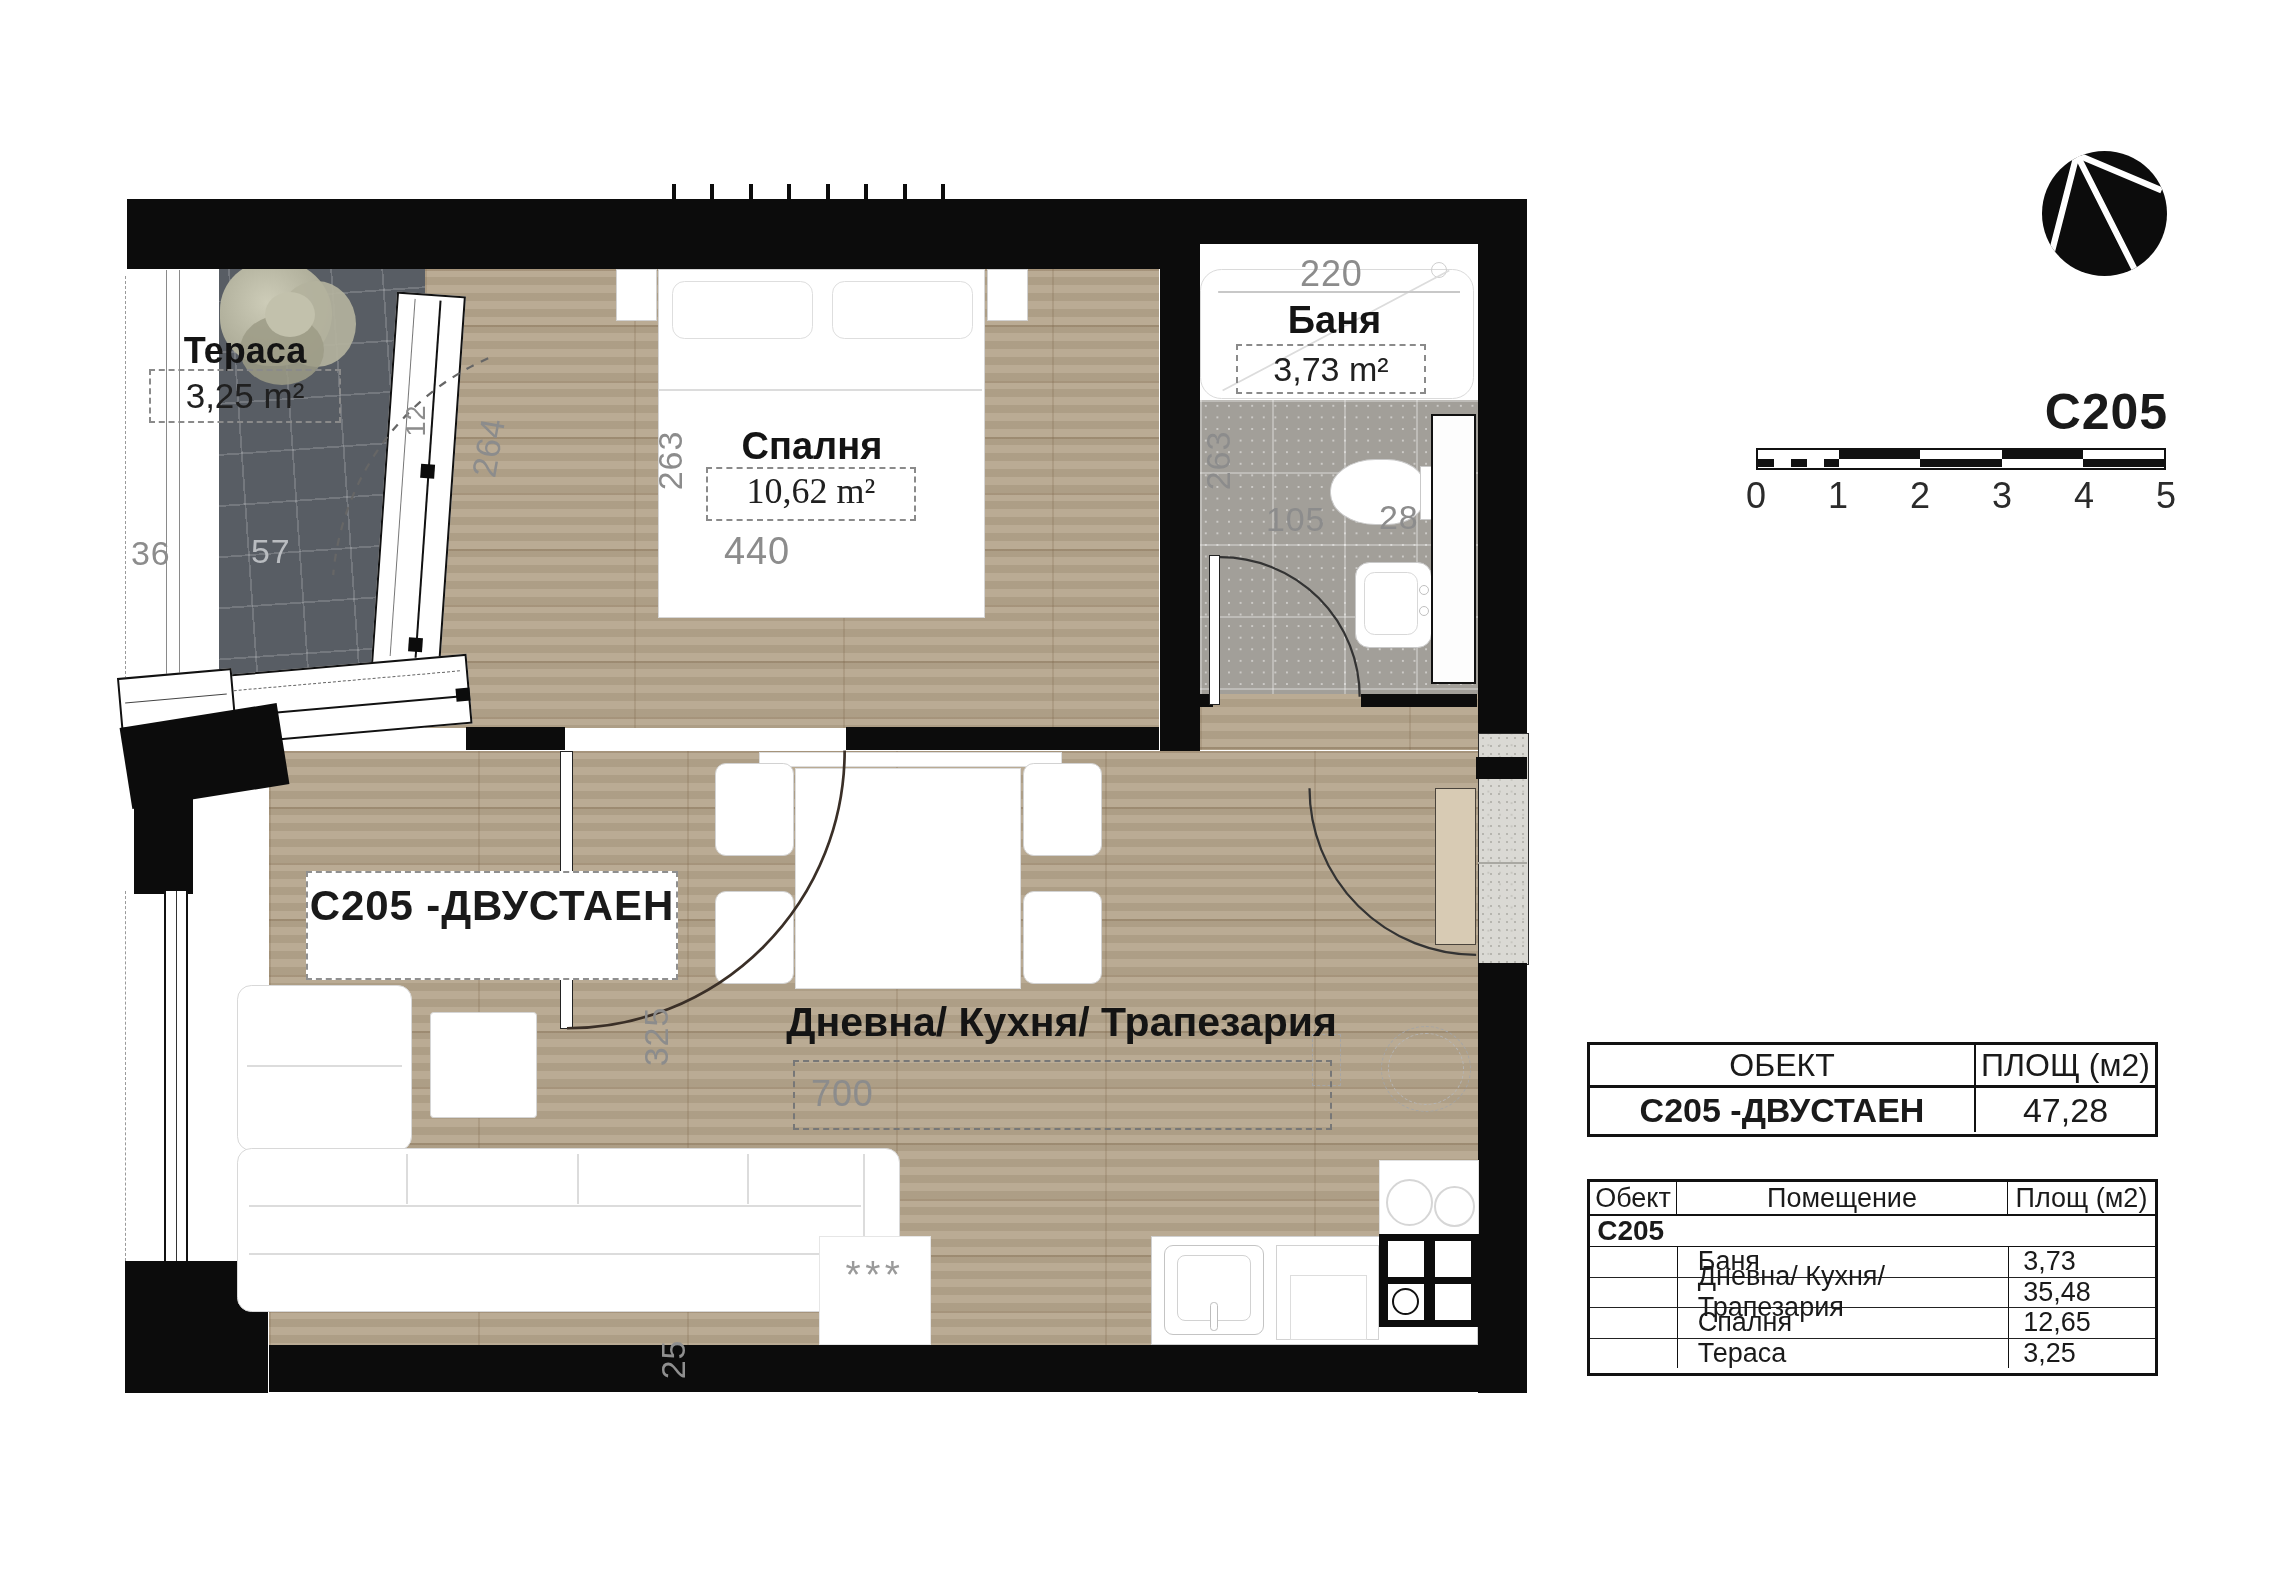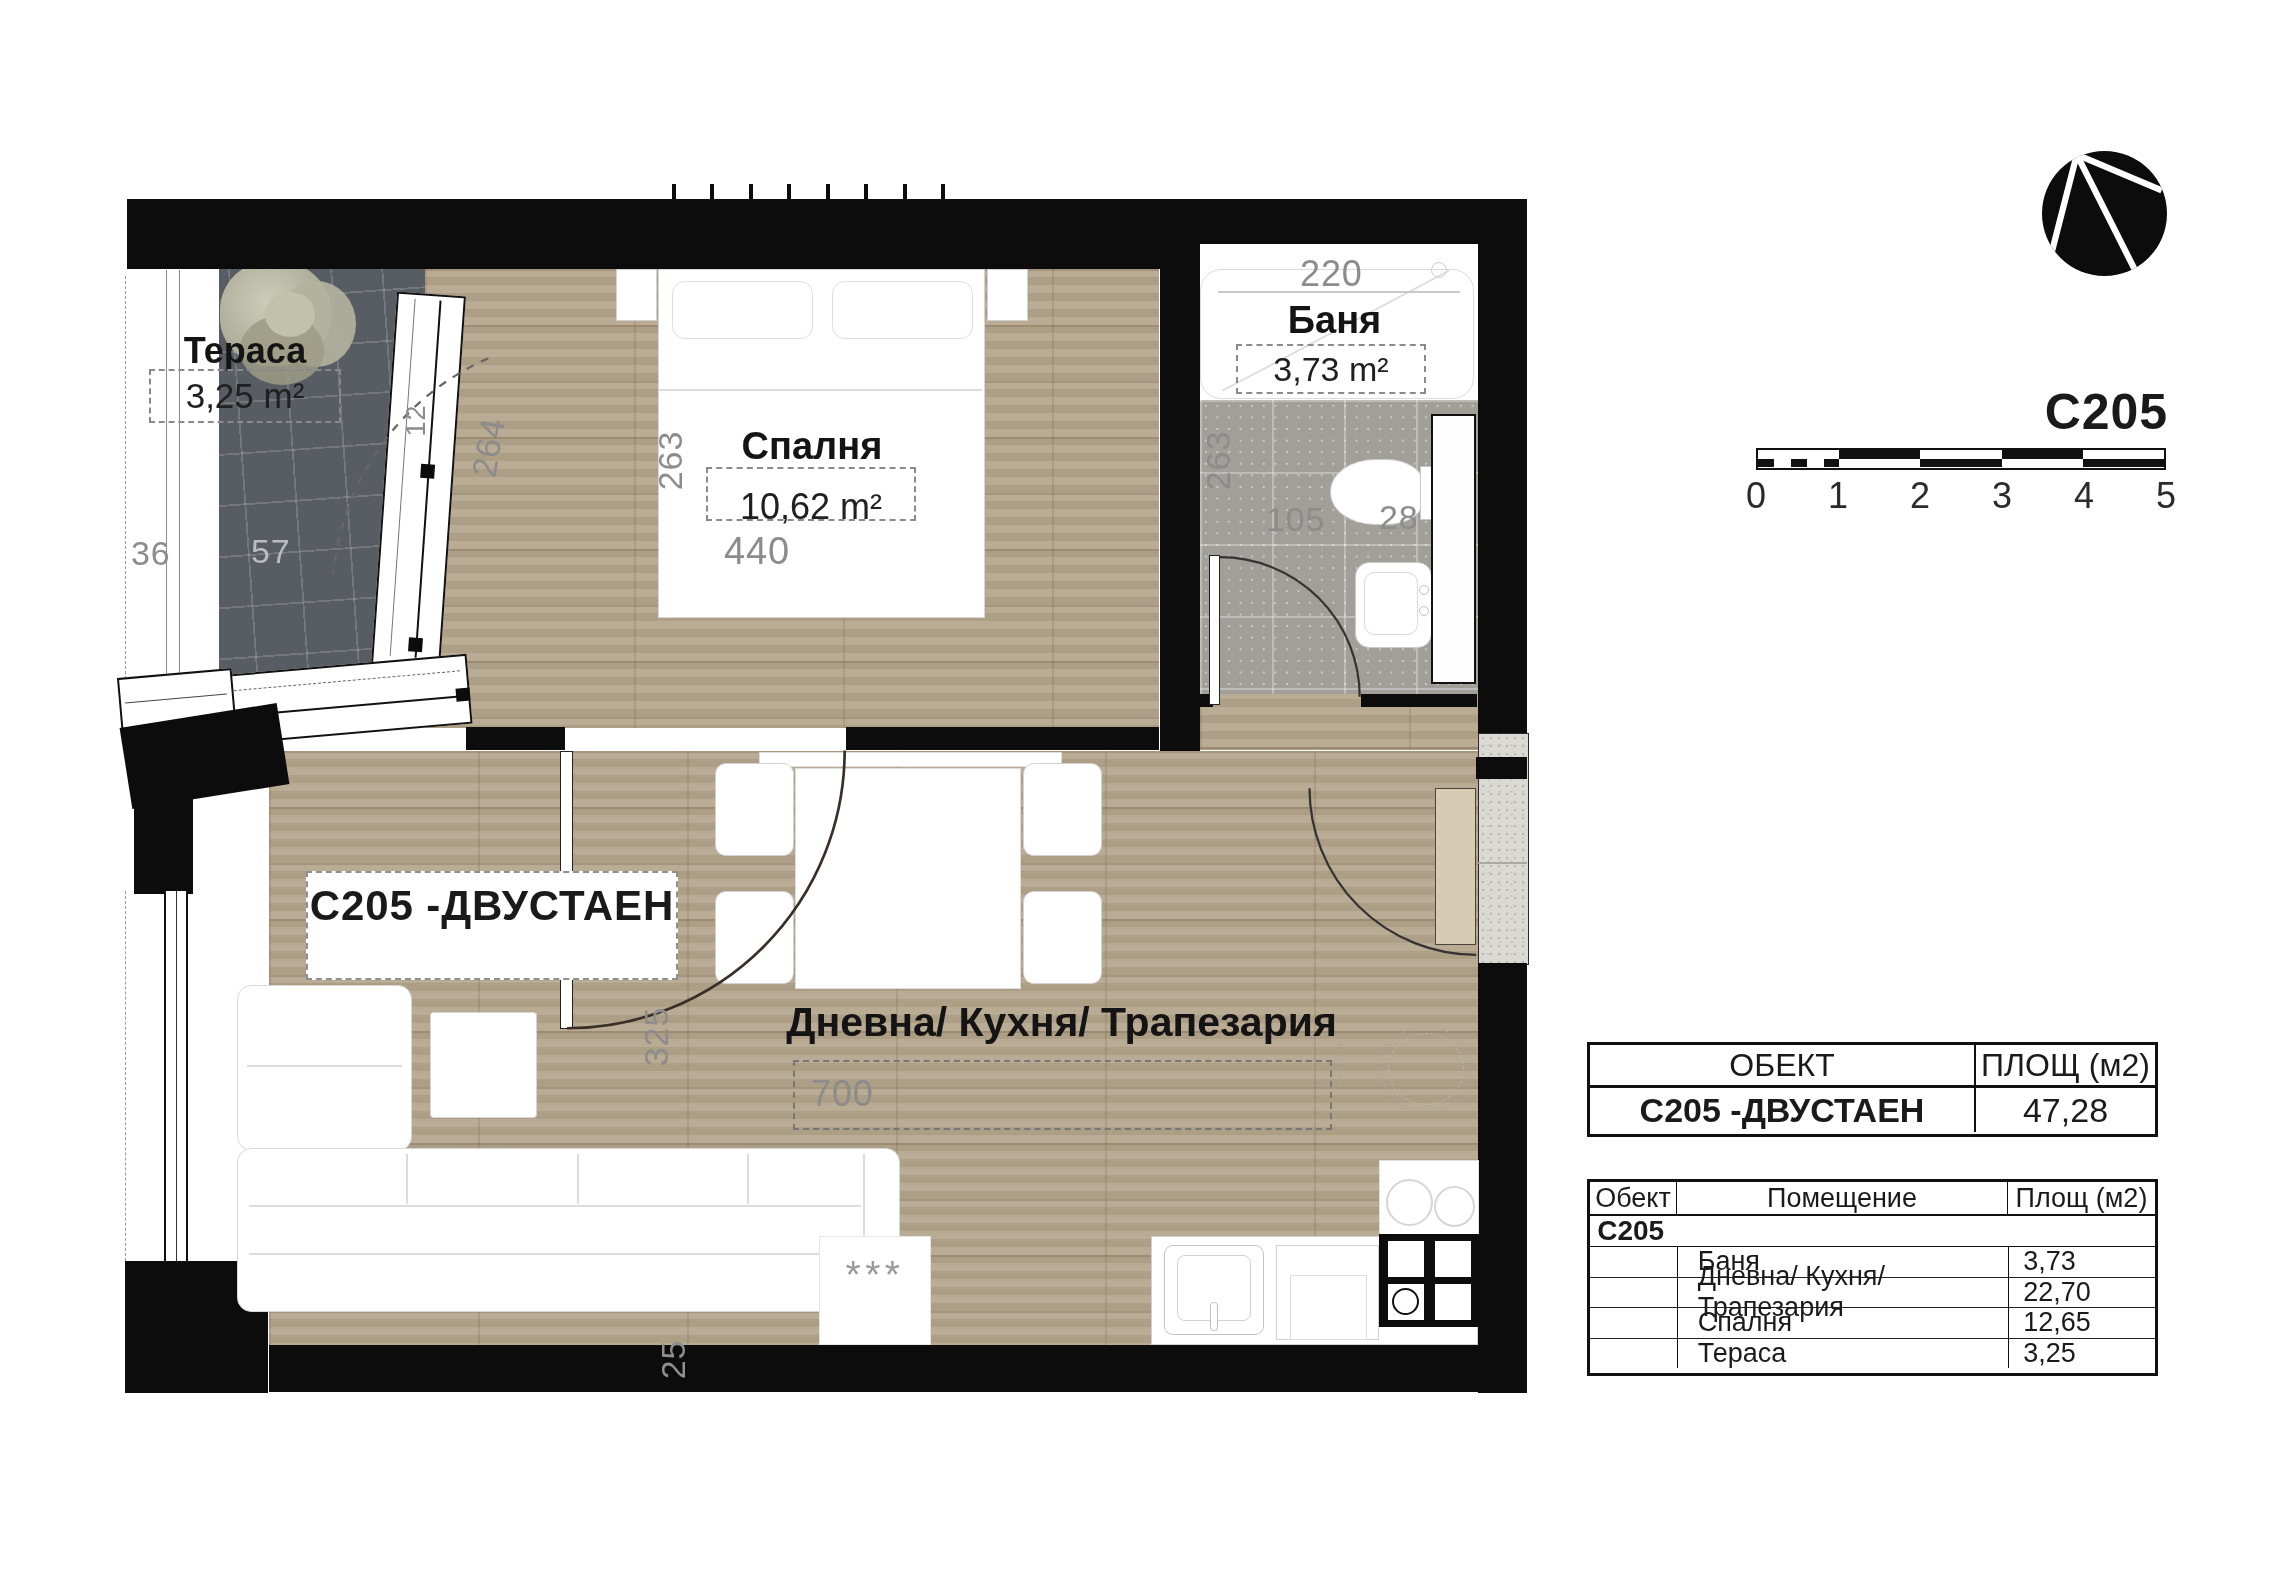--- a/index.html
+++ b/index.html
@@ -195,21 +195,21 @@
     <path d="M 1360 326 L 1630 326" stroke="#c8c8c8" stroke-width="2" fill="none"></path>
   </svg>
 
   <div class="rlab" style="left:150px;top:330px;width:190px;font-size:36px;">Тераса</div>
   <div class="dbox" style="left:149px;top:369px;width:192px;height:54px;">
     <div class="alab" style="left:0;top:5.4px;width:100%;font-size:35px;">3,25 m²</div>
   </div>
 
   <div class="rlab" style="left:708px;top:425px;width:208px;">Спалня</div>
   <div class="dbox" style="left:706px;top:467px;width:210px;height:54px;">
-    <div class="alab" style="left:0;top:17px;width:100%;">10,62 m²</div>
+    <div class="alab" style="left:0;top:1px;width:100%;font-family:Liberation Serif, serif;">10,62 m²</div>
   </div>
 
   <div class="rlab" style="left:1281px;top:299px;width:107px;">Баня</div>
   <div class="dbox" style="left:1236px;top:344px;width:190px;height:50px;">
     <div class="alab" style="left:0;top:3.6px;width:100%;font-size:34px;">3,73 m²</div>
   </div>
 
   <div class="rlab" style="left:775px;top:999px;width:573px;font-size:41px;">Дневна/ Кухня/ Трапезария</div>
   <div class="dbox" style="left:793px;top:1060px;width:539px;height:70px;border-color:#777;">
     <span class="dim" style="left:16px;top:10.7px;font-size:36px;">700</span>
@@ -285,21 +285,21 @@
     <span style="font-weight:bold;font-size:28px;padding-left:7.2px;">C205</span>
   </div>
   <div style="display:flex;height:29.6px;border-bottom:1.8px solid #222;">
     <div style="width:87px;border-right:1.8px solid #111;"></div>
     <div class="cell" style="width:331px;border-right:1.8px solid #111;justify-content:flex-start;padding-left:19.7px;">Баня</div>
     <div class="cell" style="flex:1;justify-content:flex-start;padding-left:14.3px;">3,73</div>
   </div>
   <div style="display:flex;height:29.6px;border-bottom:1.8px solid #222;">
     <div style="width:87px;border-right:1.8px solid #111;"></div>
     <div class="cell" style="width:331px;border-right:1.8px solid #111;justify-content:flex-start;padding-left:19.7px;">Дневна/ Кухня/ Трапезария</div>
-    <div class="cell" style="flex:1;justify-content:flex-start;padding-left:14.3px;">22,70</div>
+    <div class="cell" style="flex:1;justify-content:flex-start;padding-left:14.3px;">35,48</div>
   </div>
   <div style="display:flex;height:29.6px;border-bottom:1.8px solid #222;">
     <div style="width:87px;border-right:1.8px solid #111;"></div>
     <div class="cell" style="width:331px;border-right:1.8px solid #111;justify-content:flex-start;padding-left:19.7px;">Спалня</div>
     <div class="cell" style="flex:1;justify-content:flex-start;padding-left:14.3px;">12,65</div>
   </div>
   <div style="display:flex;height:29.6px;">
     <div style="width:87px;border-right:1.8px solid #111;"></div>
     <div class="cell" style="width:331px;border-right:1.8px solid #111;justify-content:flex-start;padding-left:19.7px;">Тераса</div>
     <div class="cell" style="flex:1;justify-content:flex-start;padding-left:14.3px;">3,25</div>

